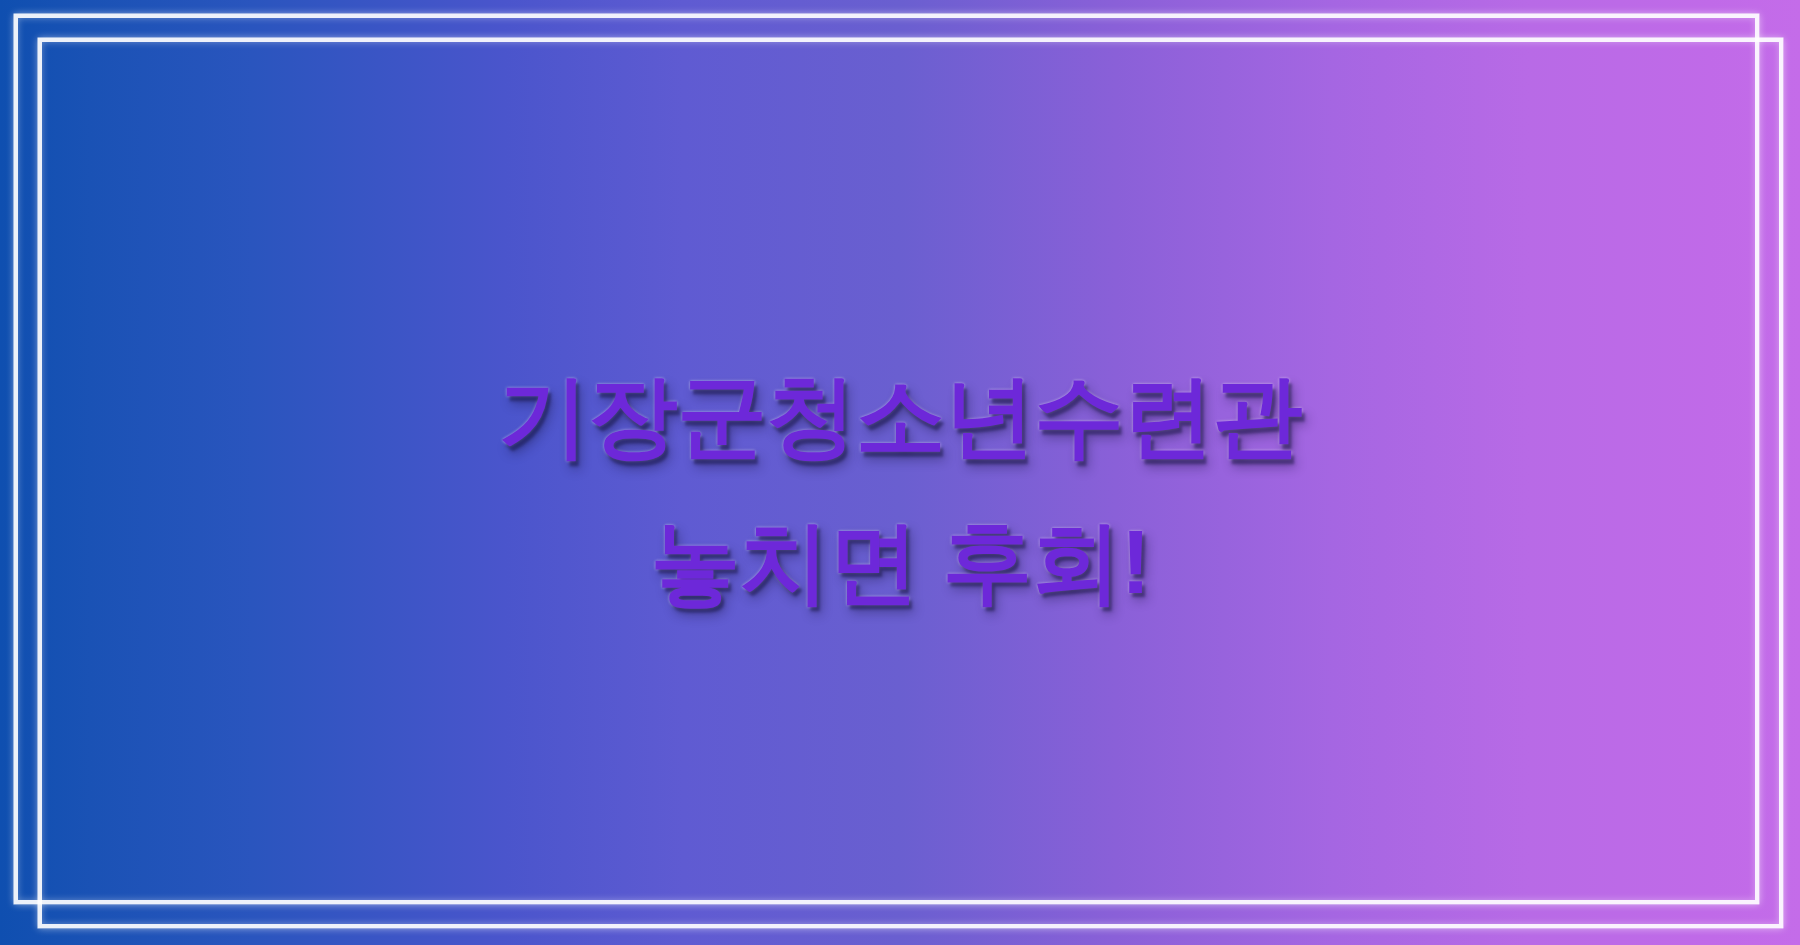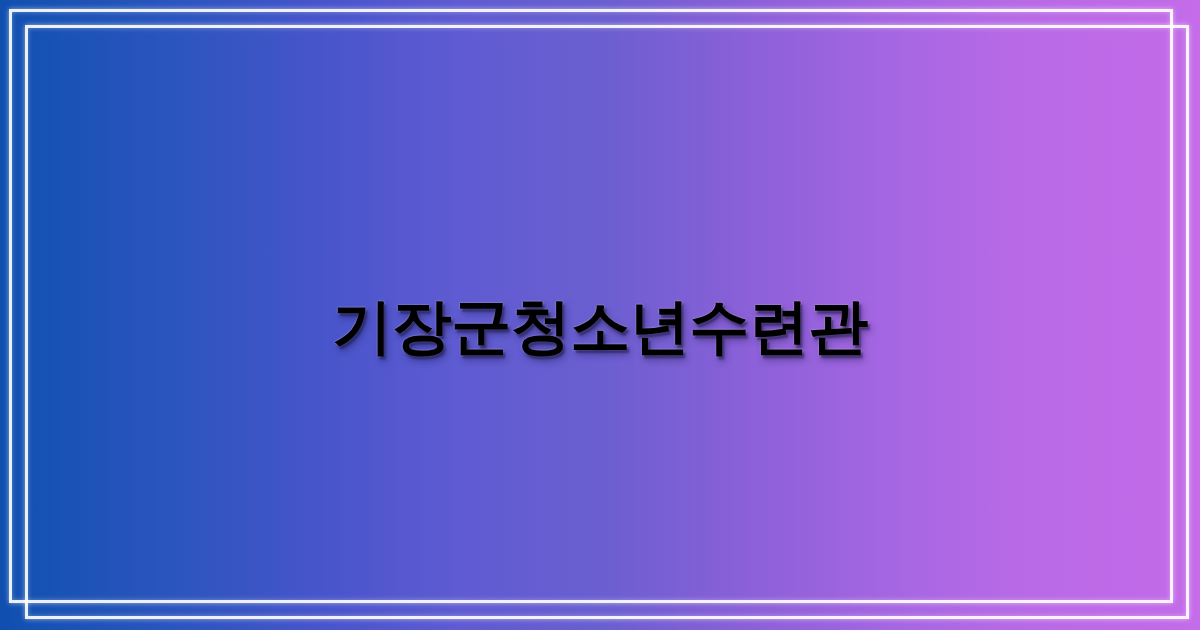--- a/index.html
+++ b/index.html
@@ -63,21 +63,21 @@
     inset: 0;
     display: flex;
     flex-direction: column;
     align-items: center;
     justify-content: center;
     gap: 0;
     z-index: 5;
   }
 
   .hl-line {
-    color: #000000;
+    color: #6d28d9;
     font-size: 60px;
     line-height: 74px;
     font-weight: 800;
     letter-spacing: -0.5px;
     white-space: nowrap;
     text-align: center;
     text-shadow:
        2px 3px 2px rgba(20,18,60,0.50),
        3px 5px 7px rgba(20,18,60,0.38),
        0 0 2px rgba(255,255,255,0.55);
@@ -89,15 +89,16 @@
 
 <div id="card">
 
   <div id="bg"></div>
 
   <div class="frame frame-outer"></div>
   <div class="frame frame-inner"></div>
 
   <div id="headline">
     <div class="hl-line">기장군청소년수련관</div>
+    <div class="hl-line">놓치면 후회!</div>
   </div>
 
 </div>
 
 </body></html>

